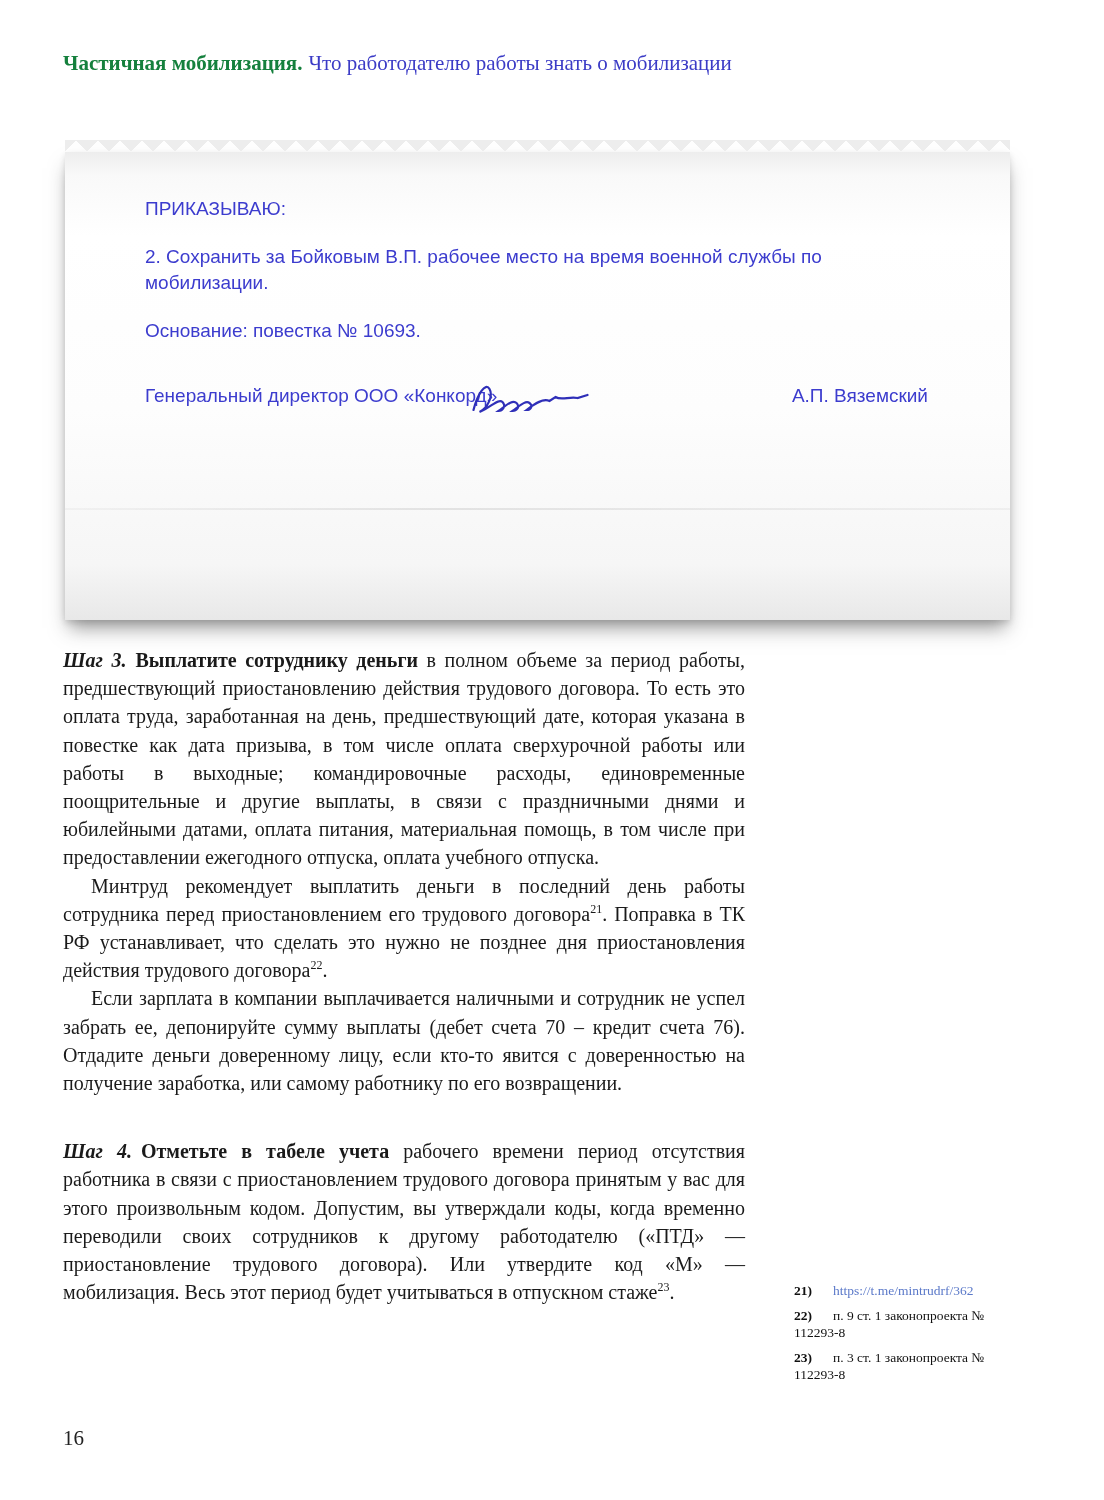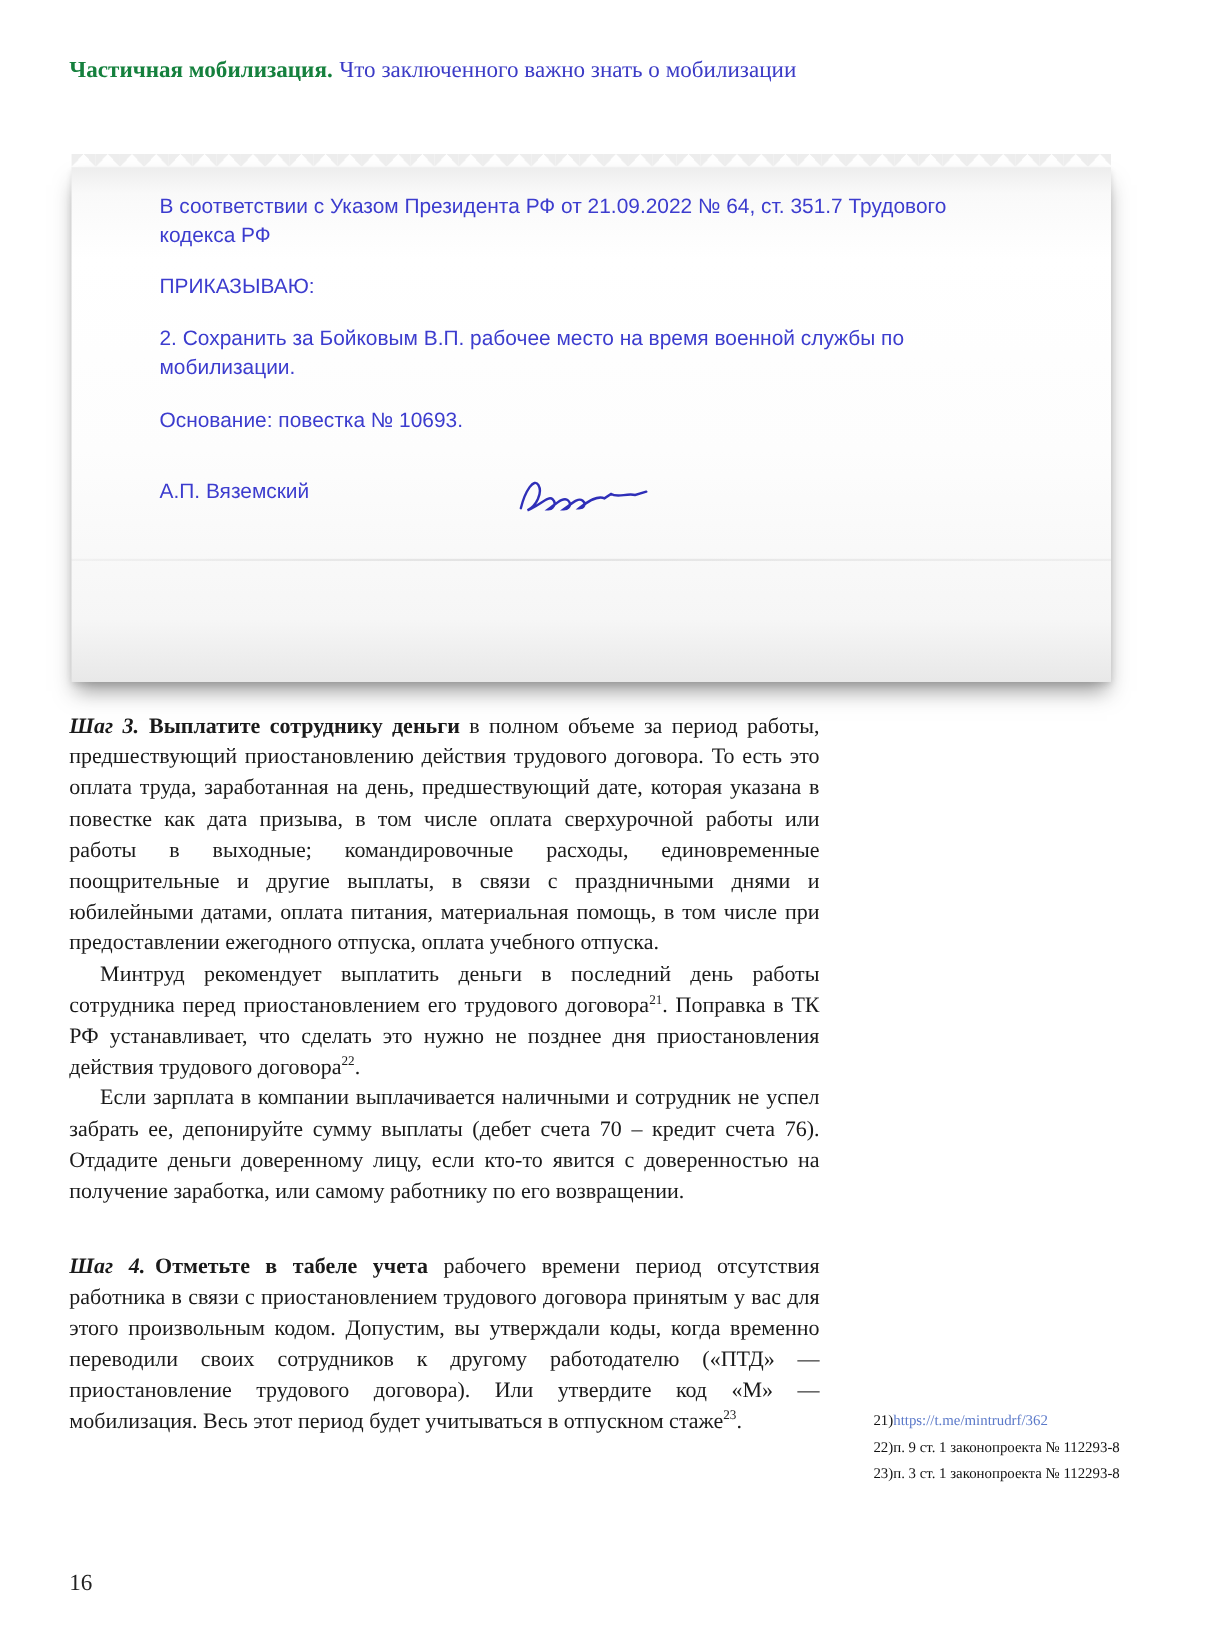--- a/index.html
+++ b/index.html
@@ -46,42 +46,42 @@
   .para.indent{text-indent:28px;}
   .step{font-weight:700;font-style:italic;padding-right:9px;}
   .lead{font-weight:700;}
   .step4{margin-top:40px;}
   sup{font-size:60%;line-height:0;vertical-align:super;}
 
   
   .footnotes{position:absolute;left:794px;top:1282px;width:226px;
     font-size:13.5px;line-height:17.5px;color:#111;}
   .fn{margin-bottom:7px;}
-  .fn b{font-weight:400;padding-right:0;}
+  .fn b{font-weight:700;padding-right:21px;}
   .fn-link{color:#5b79c9;text-decoration:none;cursor:pointer;}
 
   
   .page-number{position:absolute;left:63px;top:1426px;font-size:21px;color:#222;}
 </style>
 </head>
 <body>
 
 <header class="header">
-  <span class="h-bold">Частичная мобилизация.</span><span class="h-rest">Что заключенного важно знать о мобилизации</span>
+  <span class="h-bold">Частичная мобилизация.</span><span class="h-rest">Что работодателю работы знать о мобилизации</span>
 </header>
 
 <section class="scan">
   <div class="scan-fold"></div>
   <div class="scan-inner">
-    <p>В соответствии с Указом Президента РФ от 21.09.2022 № 64, ст. 351.7 Трудового кодекса РФ</p>
     <p class="m20">ПРИКАЗЫВАЮ:</p>
     <p class="m22">2. Сохранить за Бойковым В.П. рабочее место на время военной службы по мобилизации.</p>
     <p class="m22">Основание: повестка № 10693.</p>
 
     <div class="sig-row">
+      <span>Генеральный директор ООО «Конкорд»</span>
       <svg class="sig" width="130" height="44" viewBox="0 0 130 44">
         <path d="M8,36 C12,20 20,8 24,15 C28,22 22,34 14,38 C26,33 33,24 37,28 C41,32 37,37 33,37 C40,32 47,25 51,29 C55,33 51,37 47,37 C54,32 60,26 64,29 C68,32 65,36 61,36 C70,29 78,24 84,27 L90,23 C96,27 104,22 112,24 L122,21" fill="none" stroke="#2f2fb8" stroke-width="2.2" stroke-linecap="round"></path>
       </svg>
       <span>А.П. Вяземский</span>
     </div>
 
 
   </div>
 </section>
 

